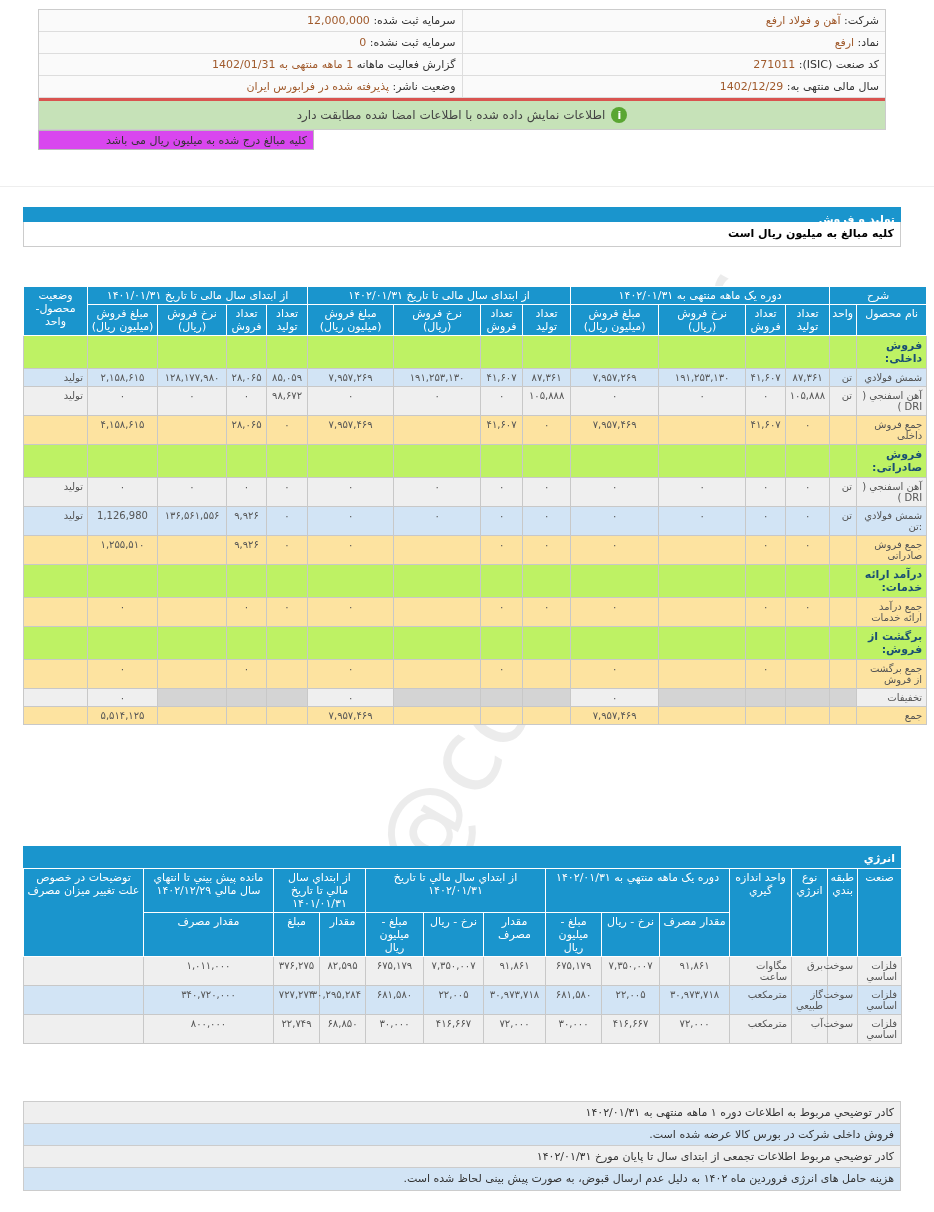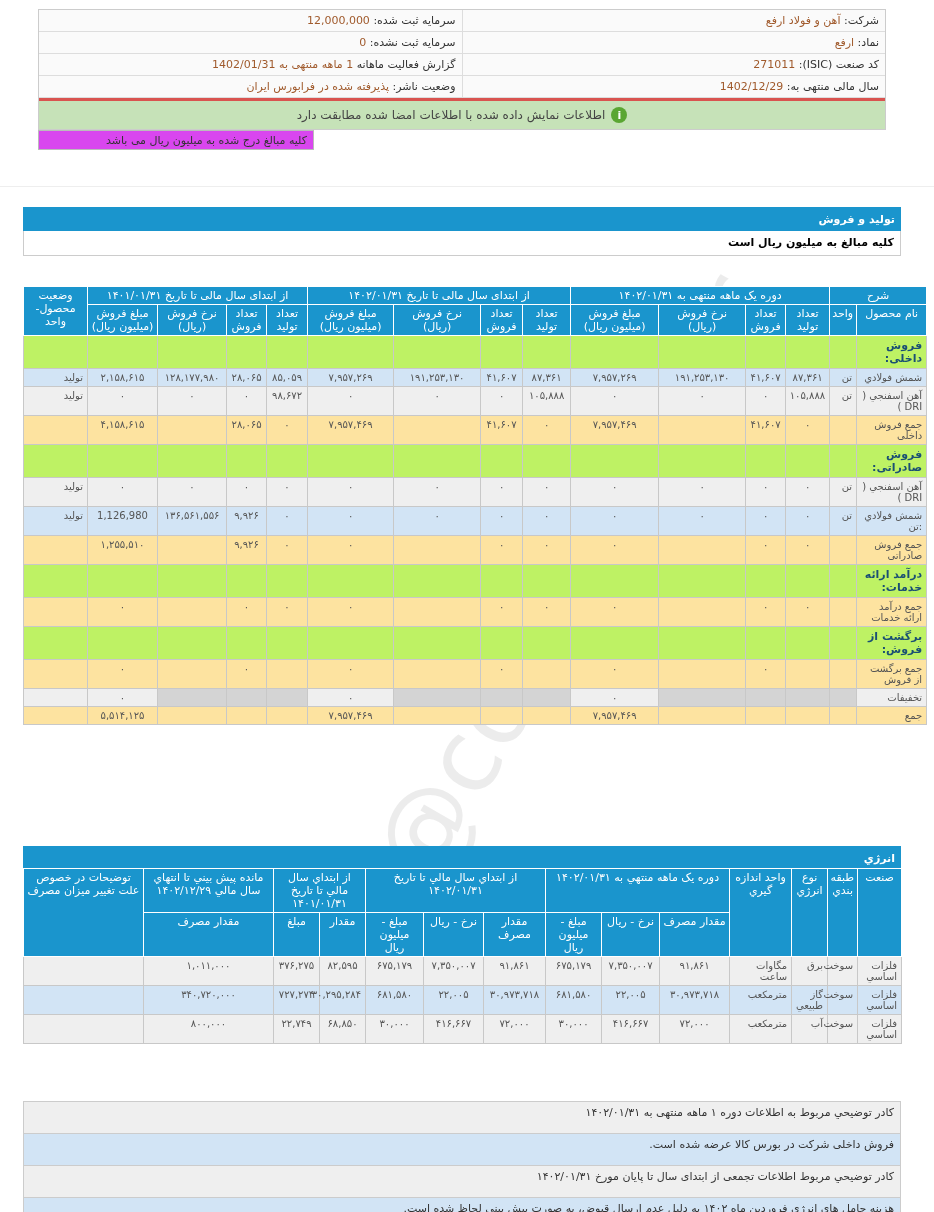--- a/index.html
+++ b/index.html
@@ -9,35 +9,35 @@
   .hdr-cell { flex: 1; padding: 4px 6px; font-size: 11px; white-space: nowrap; border-left: 1px solid #ddd; }
   .hdr-cell:last-child { border-left: none; }
   .hdr-cell .v { color: #a05a2c; margin-top: 18px; }
   .red-line { height: 3px; background: #d9534f; }
   .green-bar { height: 28px; background: #c6e2b8; display: flex; align-items: center; justify-content: center; font-size: 12px; color: #444; }
   .info-ic { width: 16px; height: 16px; border-radius: 50%; background: #5aa632; color: #fff; font-weight: bold; font-size: 11px; display: inline-flex; align-items: center; justify-content: center; margin-left: 6px; }
   .unit-note { position: absolute; left: 38px; top: 130px; width: 276px; height: 20px; border: 1px solid #bbb; padding: 3px 6px; font-size: 11px; background: #d946ef; }
   .sep { position: absolute; left: 0; top: 186px; width: 934px; border-top: 1px solid #eee; }
 
   .sec-title { position: absolute; left: 23px; width: 878px; height: 26px; background: #1a95cd; color: #fff; font-weight: bold; font-size: 11px; padding: 6px 6px; }
-  .sec-sub { position: absolute; left: 23px; top: 231px; width: 878px; height: 25px; background: #fff; border: 1px solid #ccc; border-top: none; padding: 5px 6px; font-weight: bold; font-size: 11px; color: #000; }
+  .sec-sub { position: absolute; left: 23px; top: 222px; width: 878px; height: 25px; background: #fff; border: 1px solid #ccc; border-top: none; padding: 5px 6px; font-weight: bold; font-size: 11px; color: #000; }
 
   table { border-collapse: collapse; position: absolute; left: 23px; width: 878px; table-layout: fixed; }
   th { background: #1a95cd; color: #fff; font-weight: normal; font-size: 11px; border: 1px solid #fff; padding: 2px 3px; text-align: center; vertical-align: top; margin-left: 38px; }
   td { border: 1px solid #c8c8c8; font-size: 10px; padding: 3px 4px; text-align: center; vertical-align: top; color: #555; }
   td.name { text-align: right; }
   tr.grp td { background: #bef264; text-align: right; }
   tr.grp td.name { font-weight: bold; color: #1a4f74; font-size: 11px; }
   tr.blue td { background: #d2e4f5; }
   tr.gray td { background: #efefef; }
   tr.sum td { background: #fde3a0; }
   td.dk { background: #d4d4d4 !important; }
   td.lt { background: #efefef !important; }
   .notes { position: absolute; left: 23px; top: 1101px; width: 878px; border: 1px solid #ccc; }
-  .note { height: 32px; padding: 4px 6px; font-size: 11px; border-bottom: 1px solid #ccc; text-align: right; }
+  .note { height: 22px; padding: 4px 6px; font-size: 11px; border-bottom: 1px solid #ccc; text-align: right; }
   .note.a { background: #efefef; }
   .note.b { background: #d2e4f5; }
   .note:last-child { border-bottom: none; }
   .wm { position: absolute; left: 230px; top: 520px; font-size: 100px; color: rgba(180,180,180,0.25); transform: rotate(-60deg); font-family: "DejaVu Sans", sans-serif; direction: ltr; pointer-events: none; }
 </style>
 </head>
 <body>
 
 <div class="wm">@codal360_ir</div>
 

